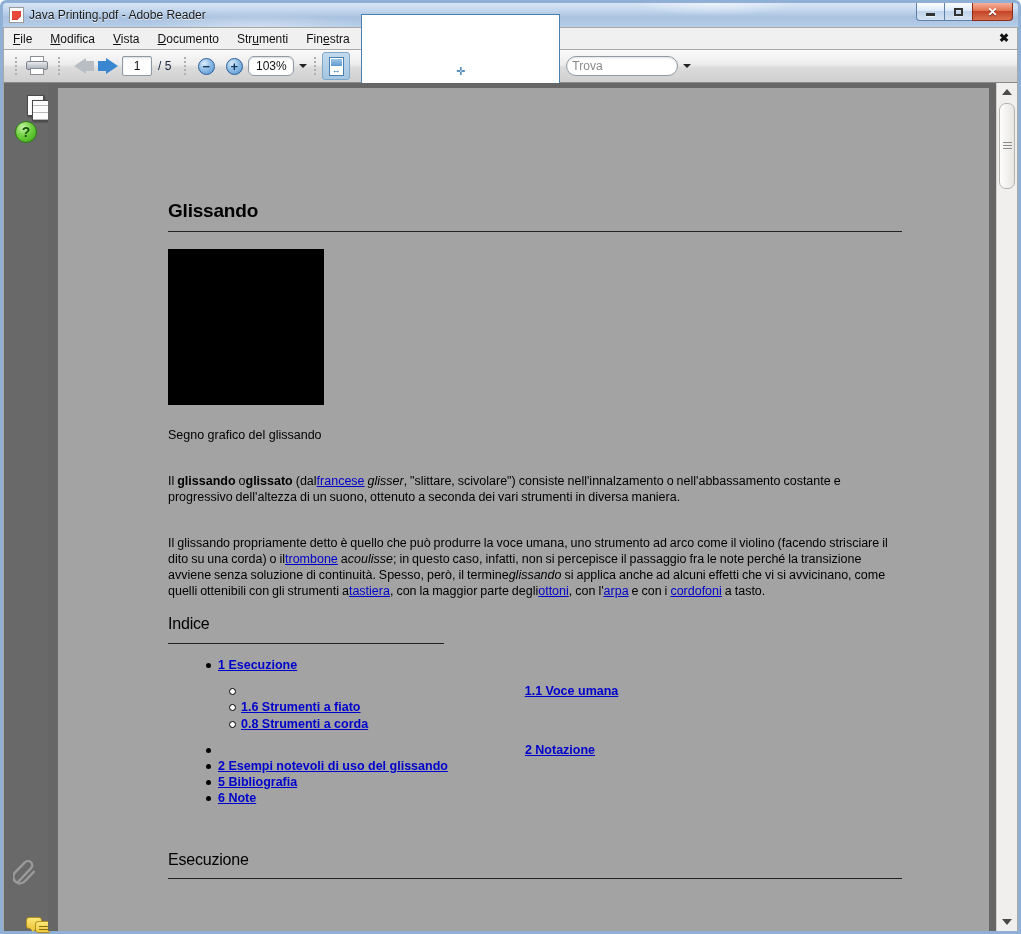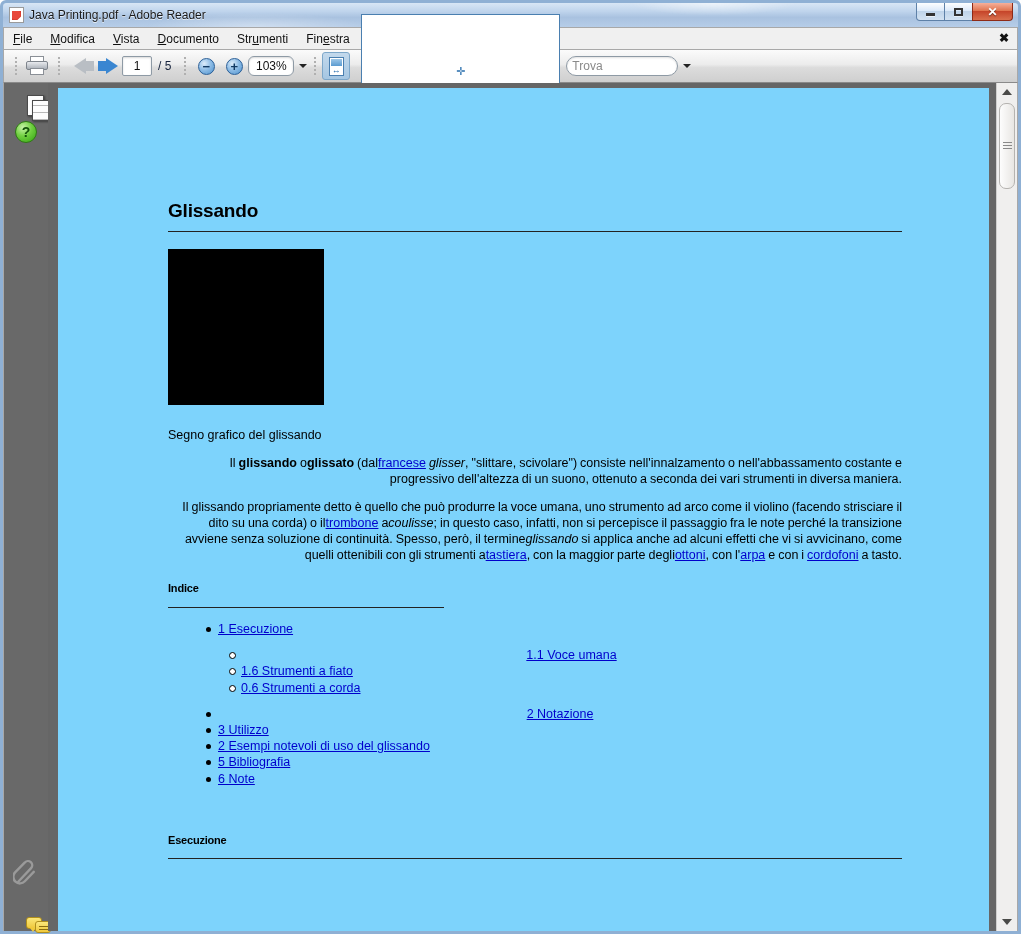--- a/index.html
+++ b/index.html
@@ -56,37 +56,37 @@
   .findbox { width:112px; height:20px; border:1px solid #8e9aa5; border-radius:10px; background:#fff;
     font-size:12px; padding:0 5px; color:#222; box-shadow: inset 0 1px 2px rgba(0,0,0,.12); }
   .findbox::placeholder { color:#8a8a8a; }
 
   
   .main { flex:1; display:flex; min-height:0; border-left:1px solid #a8a8a8; border-right:1px solid #a8a8a8; }
   .sidebar { flex:0 0 44px; background:#696969; display:flex; flex-direction:column; align-items:center; padding-top:12px; }
   .side-icon { margin-bottom:26px; }
   .spacer { flex:1; }
   .docpane { flex:1; background:#666; position:relative; overflow:hidden; }
-  .page { position:absolute; left:10px; top:5px; right:7px; bottom:0; background:#7dd3fc;
+  .page { position:absolute; left:10px; top:5px; right:7px; bottom:0; background:#a3a3a3;
     padding:112px 87px 0 110px; font-size:12.5px; color:#000; line-height:16px; }
 
   
   .doc-h1 { font-size:19px; font-weight:bold; line-height:22px; letter-spacing:-0.2px; }
   .rule { border:none; border-top:1px solid #222; height:0; }
   .rule1 { margin-top:9px; }
   .subtitle { font-style:italic; font-size:11.5px; margin-top:7px; color:#000; }
   .doc-image { width:156px; height:156px; background:#000; margin-top:17px; }
   .caption { margin-top:22px; }
-  .para { margin-top:12px; text-align:right; word-spacing:-0.5px; }
+  .para { margin-top:30px; text-align:left; word-spacing:-0.5px; }
   .para .b { font-weight:bold; } .para .i { font-style:italic; }
   .dlink { color:#0000cc; text-decoration:underline; }
-  .doc-h2 { font-size:11px; font-weight:bold; margin-top:17px; letter-spacing:-0.2px; }
+  .doc-h2 { font-size:16px; font-weight:normal; margin-top:17px; letter-spacing:-0.2px; }
   .rule2 { margin-top:11px; width:276px; }
   .indice-list { list-style:none; margin-top:13px; line-height:16.2px; }
-  .indice-list li { position:relative; }
+  .indice-list li { position:relative;font-weight:bold; }
   .indice-list li.lvl1 { padding-left:50px; }
   .indice-list li.lvl2 { padding-left:73px; }
   .indice-list li.gap { margin-top:10px;text-align:center; }
   .indice-list li.lvl1::before { content:""; position:absolute; left:38px; top:6px; width:5px; height:5px;
     border-radius:50%; background:#000; }
   .indice-list li.lvl2::before { content:""; position:absolute; left:61px; top:5px; width:5px; height:5px;
     border-radius:50%; border:1px solid #000; background:#fff; }
   .doc-h2.second { margin-top:45px; }
   .rule3 { margin-top:10px; }
 
@@ -248,23 +248,22 @@
         <div class="doc-image"></div>
         <div class="caption">Segno grafico del glissando</div>
         <p class="para"><span>Il </span><span class="b">glissando</span><span>  o</span><span class="b">glissato</span><span>  (dal</span><a href="#" class="dlink">francese</a><span> </span><span class="i">glisser</span><span>, "slittare, scivolare") consiste nell'innalzamento o nell'abbassamento costante e progressivo dell'altezza di un suono, ottenuto a seconda dei vari strumenti in diversa maniera.</span></p>
         <p class="para"><span>Il glissando propriamente detto è quello che può produrre la voce umana, uno strumento ad arco come il violino (facendo strisciare il dito su una corda) o il</span><a href="#" class="dlink">trombone</a><span>  a</span><span class="i">coulisse</span><span>; in questo caso, infatti, non si percepisce il passaggio fra le note perché la transizione avviene senza soluzione di continuità. Spesso, però, il termine</span><span class="i">glissando</span><span> si applica anche ad alcuni effetti che vi si avvicinano, come quelli ottenibili con gli strumenti a</span><a href="#" class="dlink">tastiera</a><span>, con la maggior parte degli</span><a href="#" class="dlink">ottoni</a><span>, con l'</span><a href="#" class="dlink">arpa</a><span>  e con i </span><a href="#" class="dlink">cordofoni</a><span> a tasto.</span></p>
         <div class="doc-h2">Indice</div>
         <hr class="rule rule2">
         <ul class="indice-list" id="indice-list">
             <li class="lvl1"><a href="#" class="dlink">1 Esecuzione</a></li>
             <li class="lvl2 gap"><a href="#" class="dlink">1.1 Voce umana</a></li>
             <li class="lvl2"><a href="#" class="dlink">1.6 Strumenti a fiato</a></li>
-            <li class="lvl2"><a href="#" class="dlink">0.6 Strumenti a corda</a></li>
+            <li class="lvl2"><a href="#" class="dlink">0.8 Strumenti a corda</a></li>
             <li class="lvl1 gap"><a href="#" class="dlink">2 Notazione</a></li>
-            <li class="lvl1"><a href="#" class="dlink">3 Utilizzo</a></li>
             <li class="lvl1"><a href="#" class="dlink">2 Esempi notevoli di uso del glissando</a></li>
             <li class="lvl1"><a href="#" class="dlink">5 Bibliografia</a></li>
             <li class="lvl1"><a href="#" class="dlink">6 Note</a></li>
           </ul>
         <div class="doc-h2 second">Esecuzione</div>
         <hr class="rule rule3">
       </div>
     </div>
 
     <div class="scrollbar">

